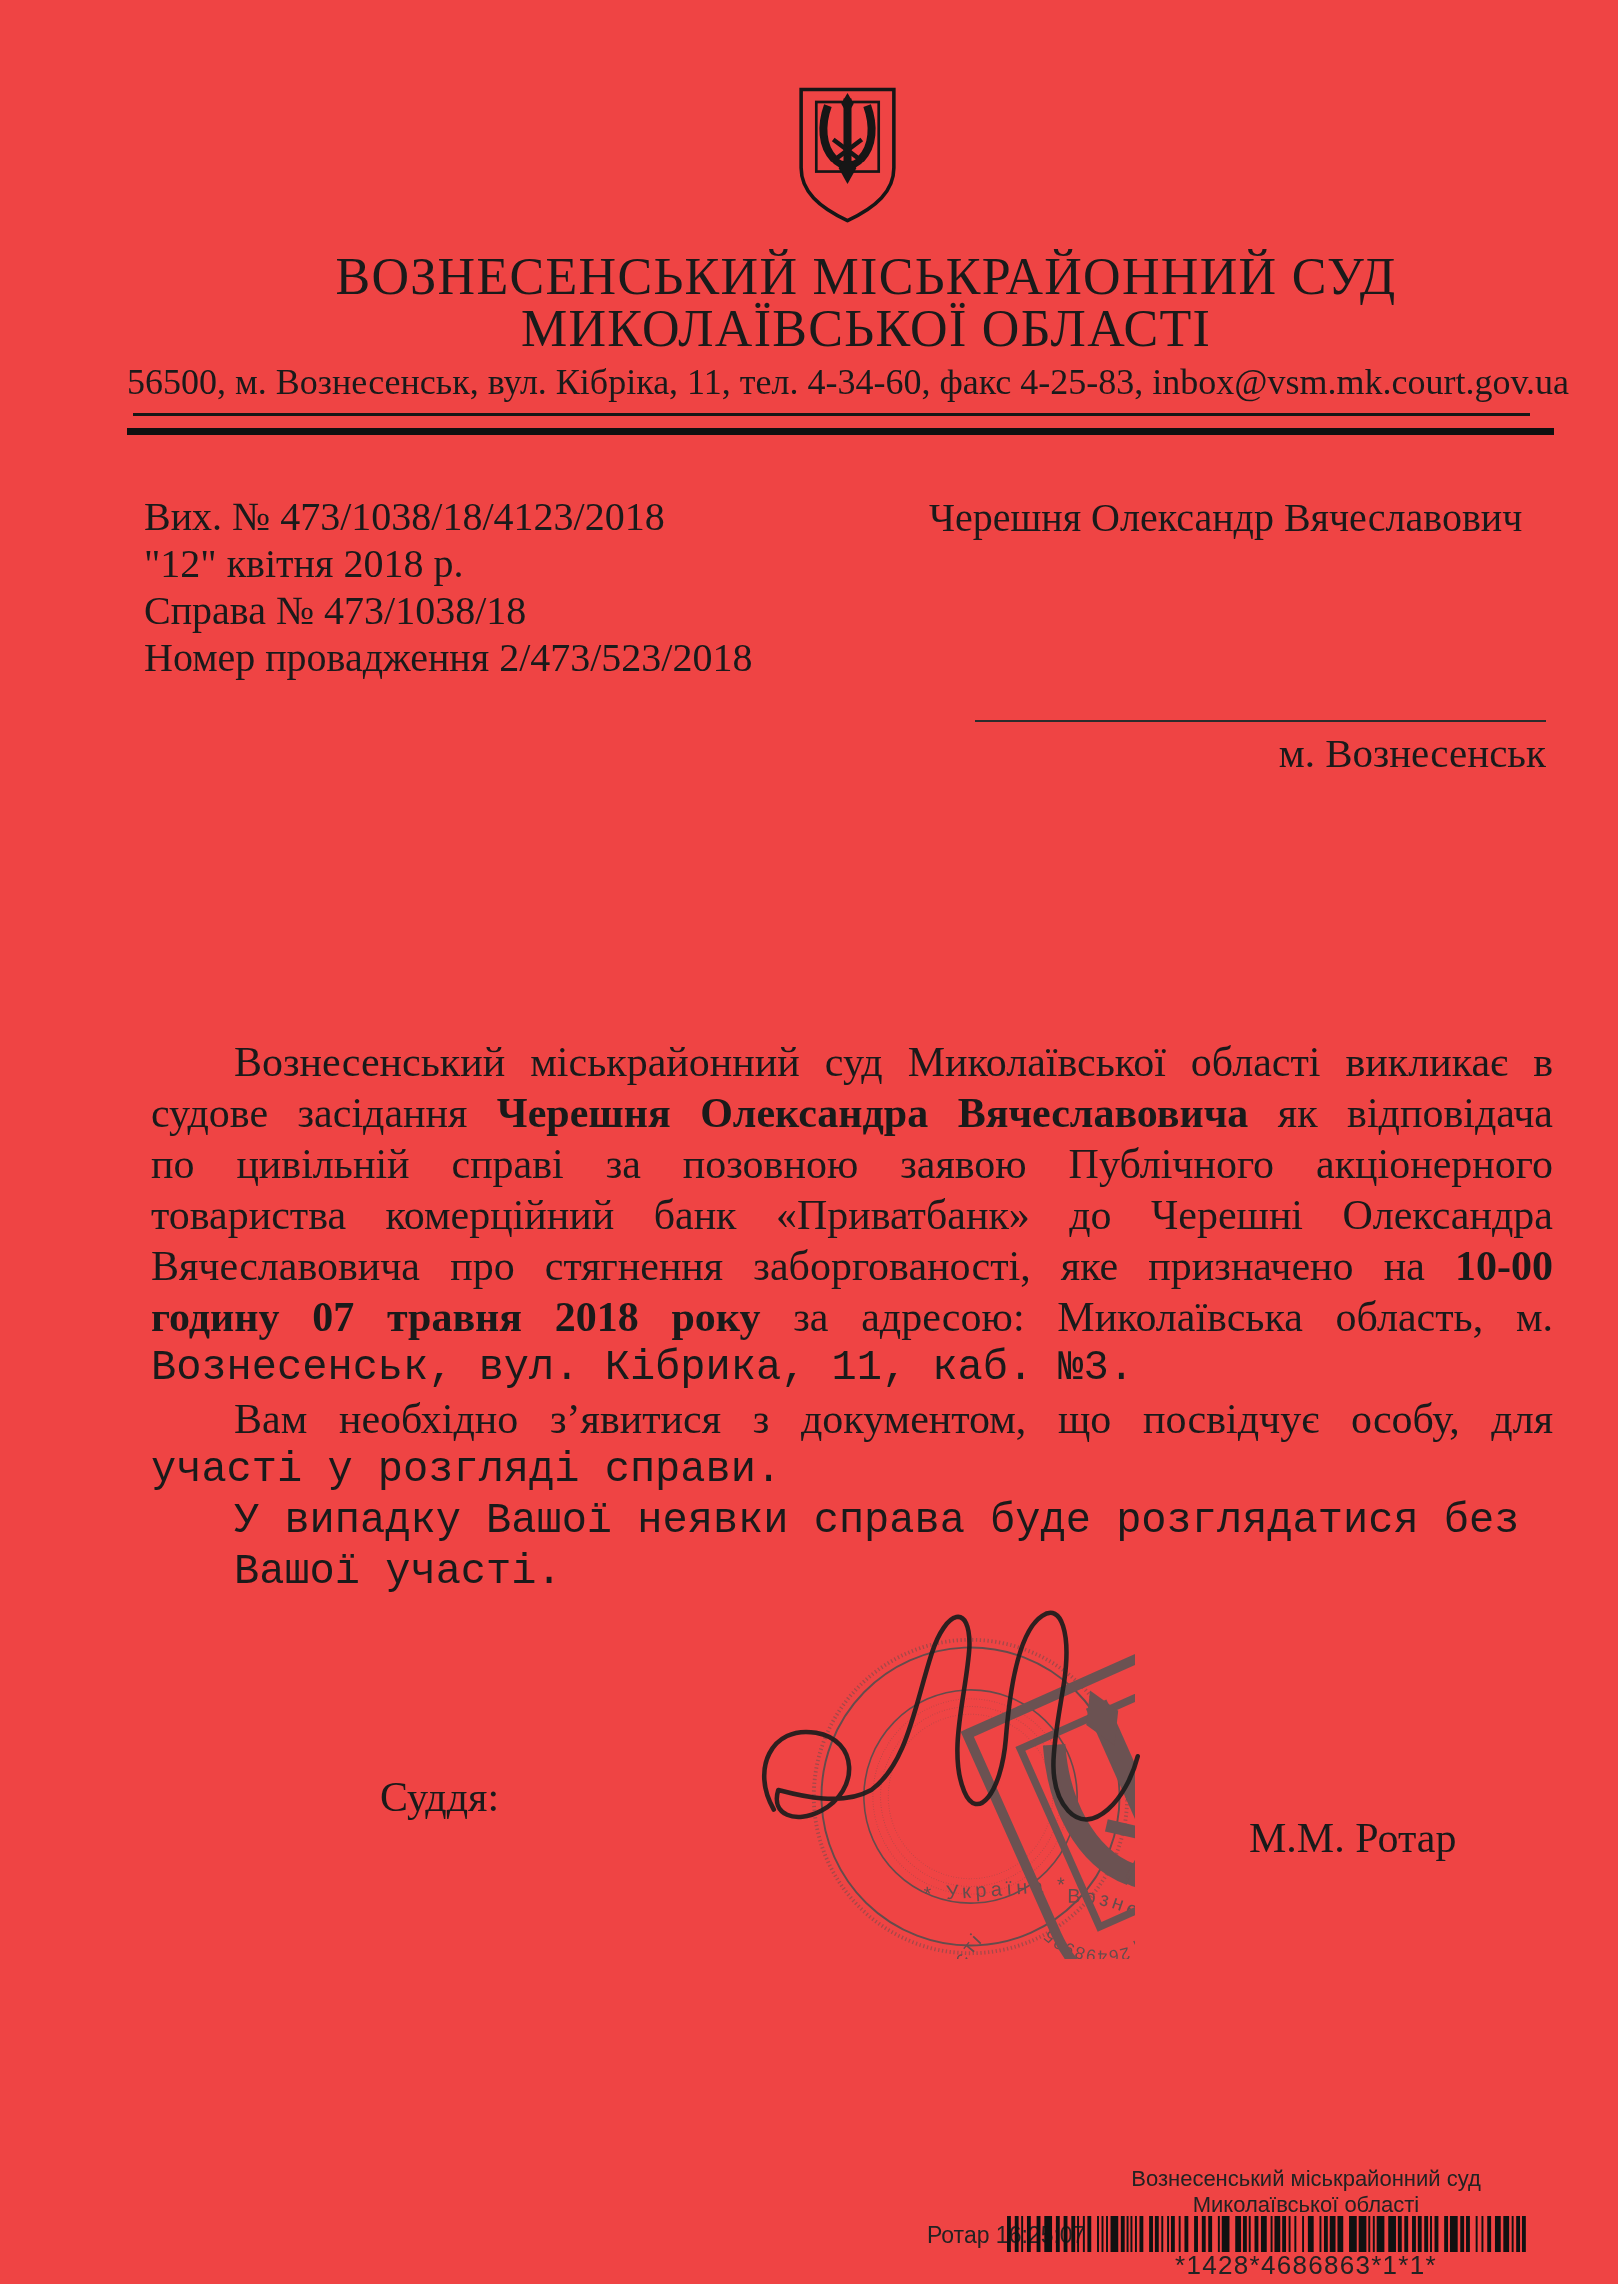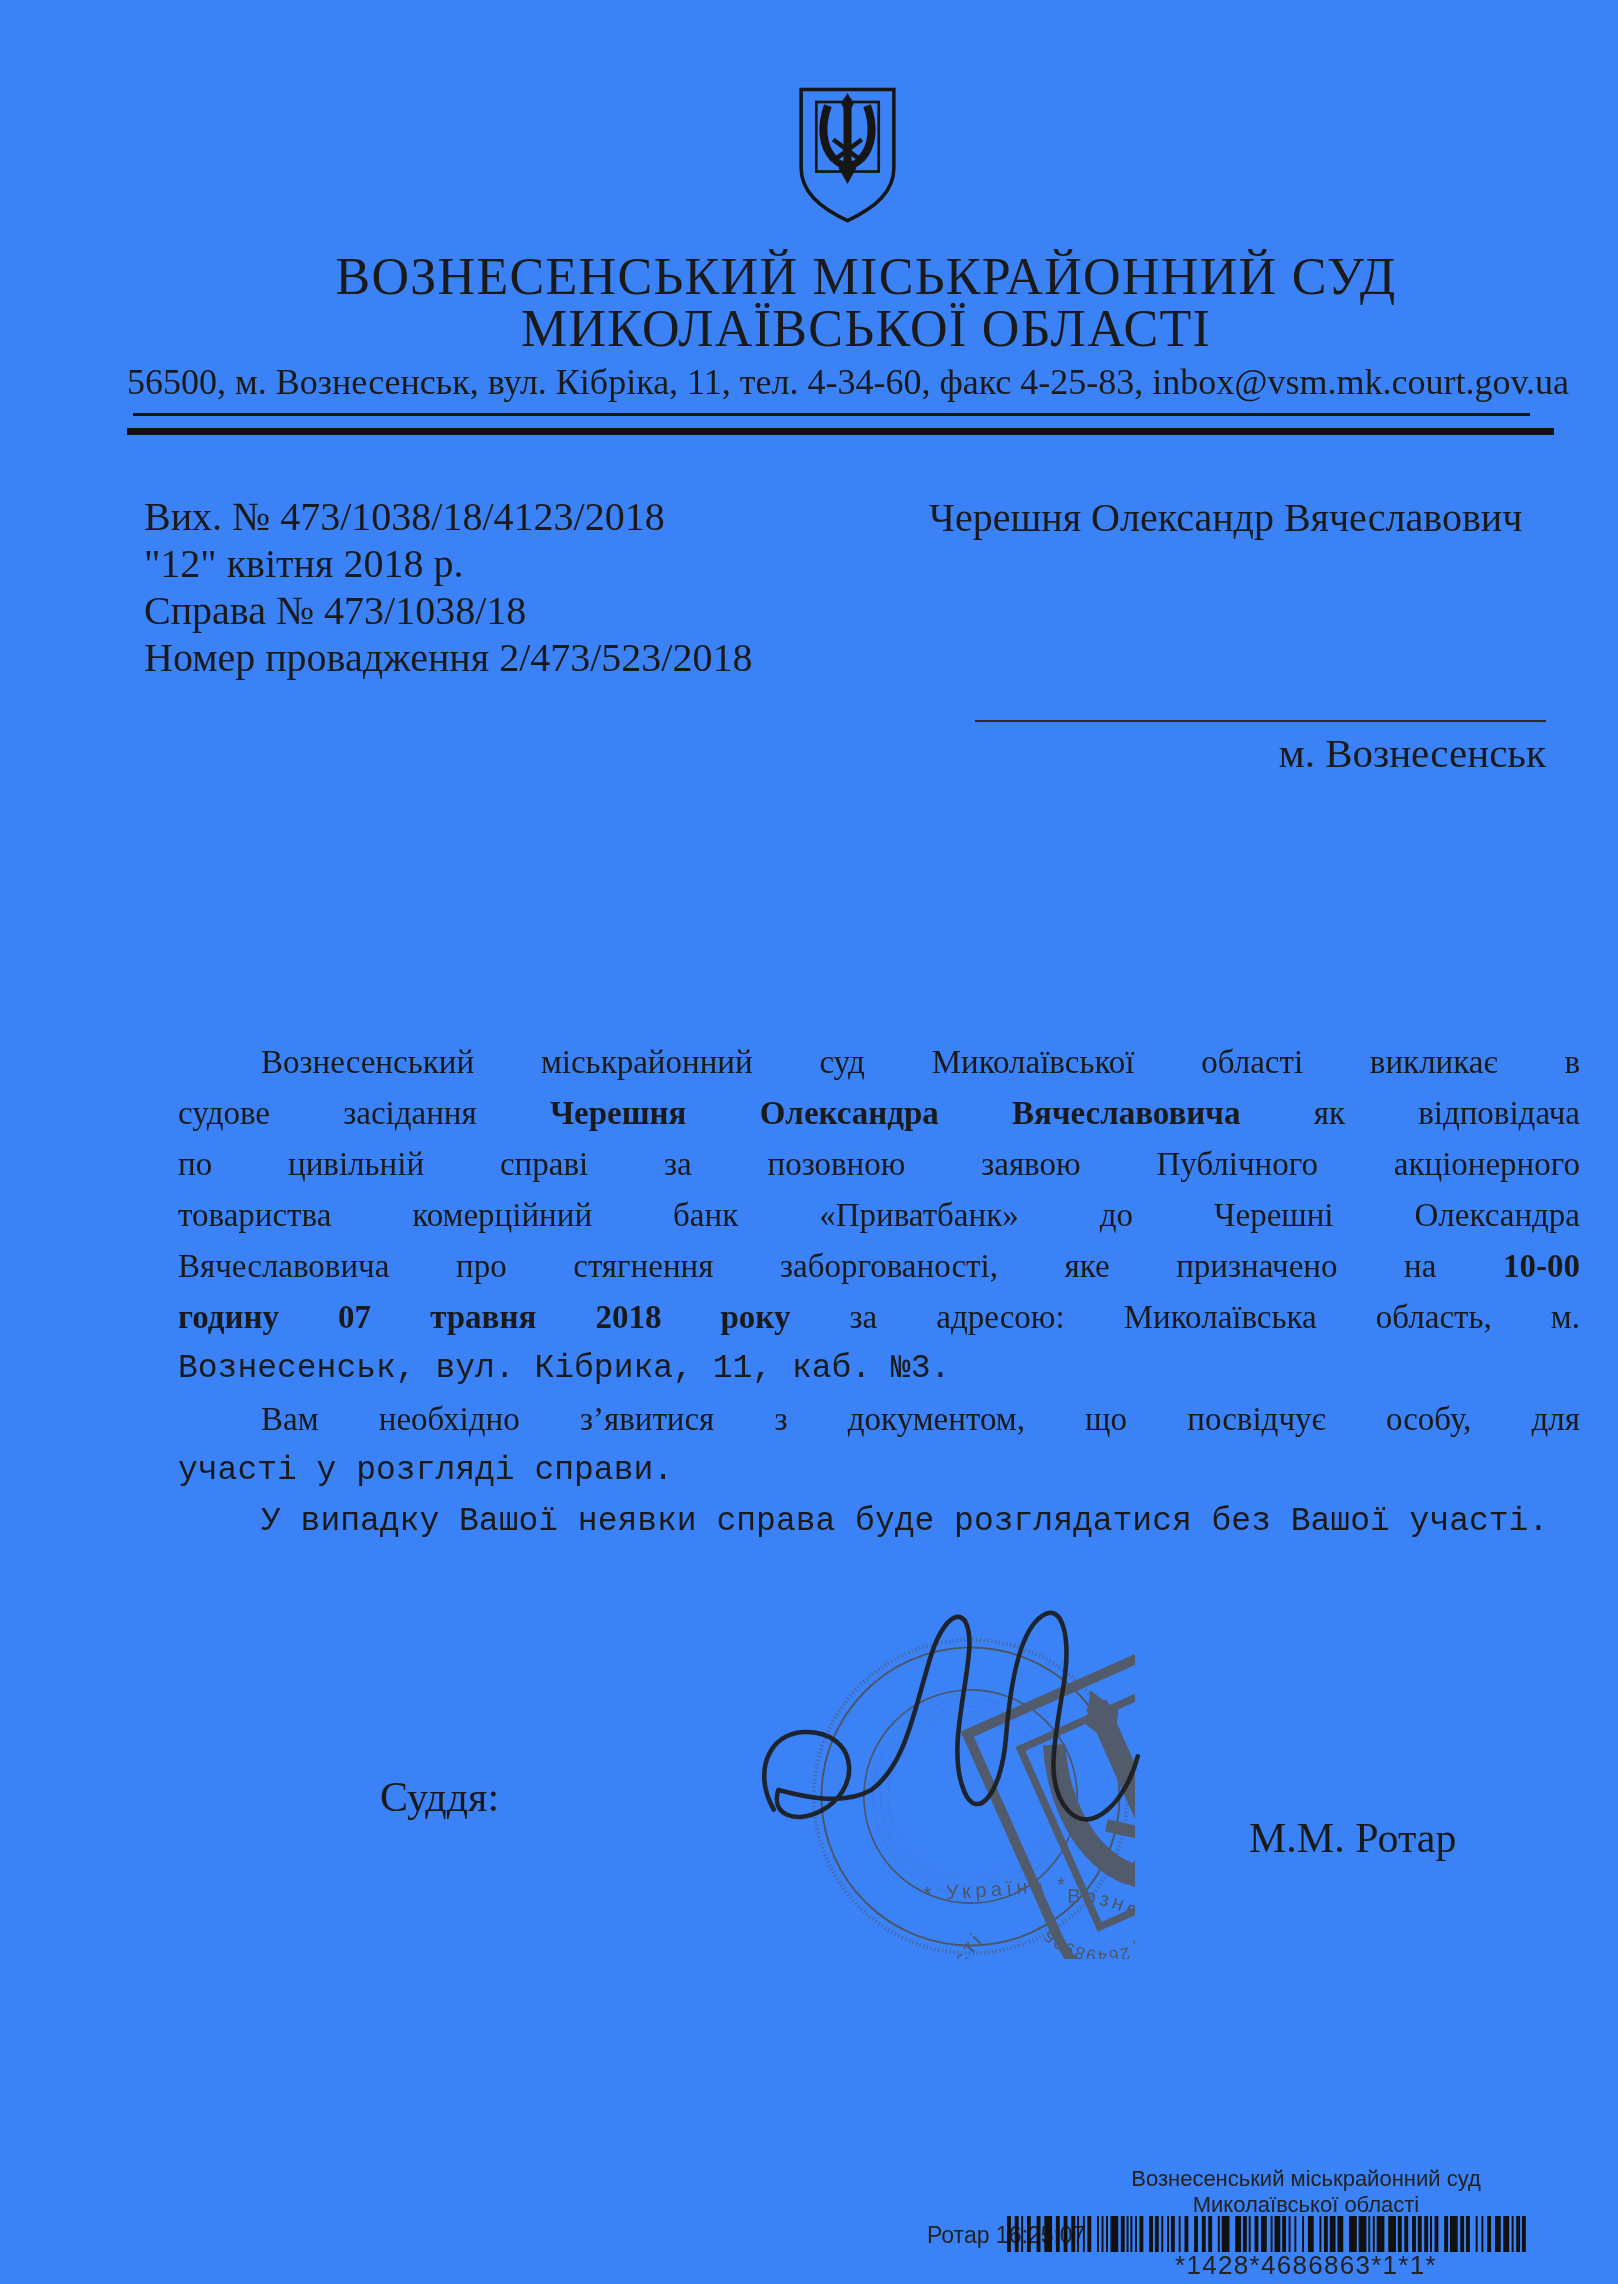--- a/index.html
+++ b/index.html
@@ -1,40 +1,40 @@
 <!DOCTYPE html>
 <html style="font-size:10.4px"><head>
 <meta charset="utf-8">
 <title>Court summons scan</title>
 <style>
   html,body{margin:0;padding:0;background:#9a9a9a;}
   .page{
     position:relative;
     width:1619px;height:2284px;
     margin:0 auto;
-    background:#3b82f6;
+    background:#ef4444;
     font-family:"Liberation Serif", serif;
     color:#1a1a1a;
     overflow:hidden;
   }
   .abs{position:absolute;}
   
   .emblem{left:794px;top:84px;}
   .court-line{left:156px;top:251px;width:1420px;text-align:center;font-size:52px;line-height:1;letter-spacing:1.3px;white-space:nowrap;}
   .court-line2{top:303px;}
   .addr-line{left:127px;top:363px;width:1420px;text-align:center;font-size:36px;line-height:1.1;white-space:nowrap;}
   .rule-thin{left:133px;top:413px;width:1397px;height:3.2px;background:#161616;}
   .rule-thick{left:127px;top:428px;width:1427px;height:7.1px;background:#101010;}
   
   .ref-block{left:144px;top:493px;font-size:40px;line-height:47px;white-space:nowrap;}
   .recipient-name{left:929px;top:496px;width:572px;text-align:right;font-size:40px;line-height:1.1;white-space:nowrap;}
   .recipient-rule{left:975px;top:720px;width:571px;height:1.9px;background:#2c2c2c;}
   .recipient-addr{left:975px;top:729px;width:571px;text-align:right;font-size:41px;line-height:49px;}
   
-  .body-block{left:151px;top:1037px;width:1402px;font-size:33px;line-height:51px;margin-left:27px;}
+  .body-block{left:151px;top:1037px;width:1402px;font-size:42px;line-height:51px;}
   .bl{text-align:justify;text-align-last:justify;}
   .bl.noj{text-align:left;text-align-last:auto;font-family:Liberation Mono, monospace;}
   .bl.ind{padding-left:83px;}
   .bl b{font-weight:bold;}
   
   .judge-label{left:380px;top:1773px;font-size:42px;}
   .judge-name{left:1249px;top:1814px;font-size:42px;white-space:nowrap;}
   .seal-svg{left:806px;top:1634px;}
   .sig-svg{left:725px;top:1569px;}
   .seal-text{font-family:"Liberation Sans", sans-serif;fill:#4e4e4e;}

